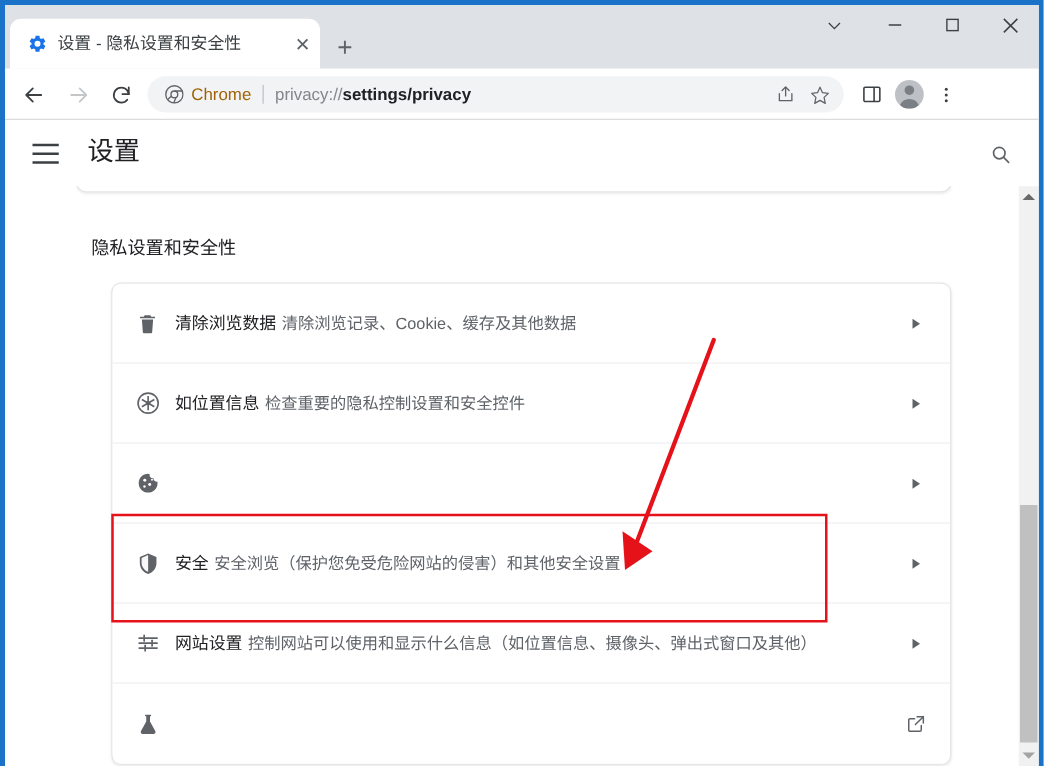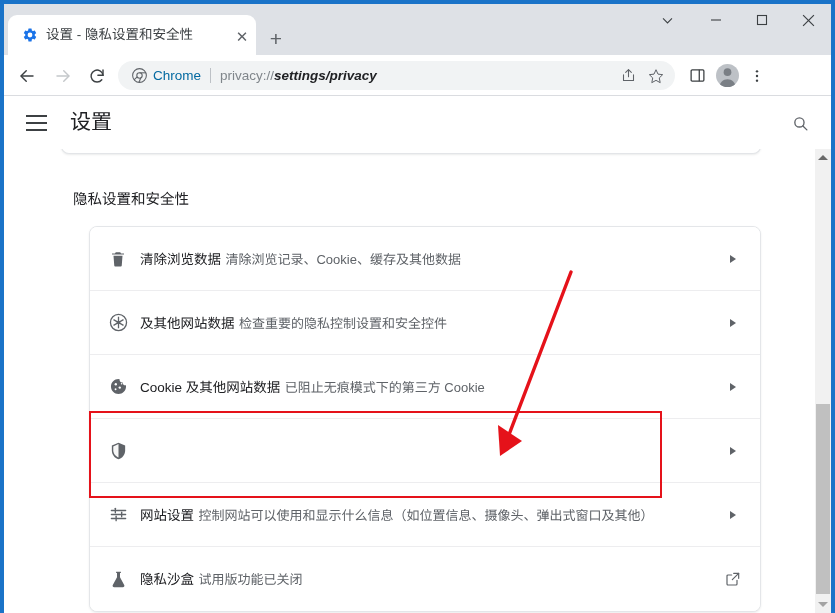--- a/index.html
+++ b/index.html
@@ -127,38 +127,38 @@
   }
   .omni-chrome-icon {
     position: absolute;
     left: 14px; top: 7px;
     width: 15px; height: 15px;
   }
   .omni-label {
     position: absolute;
     left: 35px; top: 5px;
     font-size: 13.5px;
-    color: #0369a1;
+    color: #a16207;
     line-height: 19px;
   }
   .omni-divider {
     position: absolute;
     left: 92px; top: 7px;
     width: 1px; height: 15px;
     background: #bdc1c6;
   }
   .omni-url {
     position: absolute;
     left: 102px; top: 5px;
     font-size: 13.5px;
     line-height: 19px;
     white-space: nowrap;
   }
   .url-scheme { color: #80868b; }
-  .url-path { color: #202124; font-weight: 600; font-style: italic; }
+  .url-path { color: #202124; font-weight: 600; }
   .omni-actions {
     position: absolute;
     right: 8px; top: 3px;
     display: flex; align-items: center; gap: 4px;
   }
   .omni-ico {
     width: 23px; height: 23px;
     display: flex; align-items: center; justify-content: center;
     cursor: pointer;
   }
@@ -527,53 +527,53 @@
           <span class="row-icon">
             <svg width="21" height="21" viewBox="0 0 24 24" fill="none" stroke="#5f6368" stroke-width="1.5">
               <circle cx="12" cy="12" r="9.2"></circle>
               <line x1="12" y1="5.4" x2="12" y2="18.6"></line>
               <line x1="6.3" y1="8.7" x2="17.7" y2="15.3"></line>
               <line x1="6.3" y1="15.3" x2="17.7" y2="8.7"></line>
               <circle cx="12" cy="12" r="2" fill="#5f6368" stroke="none"></circle>
             </svg>
           </span>
           <span class="row-text">
-            <span class="row-title">及其他网站数据</span>
+            <span class="row-title">如位置信息</span>
             <span class="row-sub">检查重要的隐私控制设置和安全控件</span>
           </span>
           <span class="row-action">
             <span class="chevron-right"></span>
           </span>
         </div>
 
         <div class="row">
           <span class="row-icon">
             <svg width="19" height="19" viewBox="0 0 24 24" fill="#5f6368">
               <path d="M12 2.5c-5.3 0-9.5 4.2-9.5 9.5s4.2 9.5 9.5 9.5 9.5-4.2 9.5-9.5c0-.6-.06-1.2-.17-1.7a3 3 0 0 1-3.9-3.5A3 3 0 0 1 13.6 3a9.6 9.6 0 0 0-1.6-.5z"></path>
               <circle cx="8.6" cy="9.2" r="1.5" fill="#ffffff"></circle>
               <circle cx="13.6" cy="13.4" r="1.5" fill="#ffffff"></circle>
               <circle cx="8.3" cy="15.4" r="1.2" fill="#ffffff"></circle>
               <circle cx="15.9" cy="8.6" r="1" fill="#ffffff"></circle>
             </svg>
           </span>
-          <span class="row-text">
-            <span class="row-title">Cookie 及其他网站数据</span>
-            <span class="row-sub">已阻止无痕模式下的第三方 Cookie</span>
-          </span>
           <span class="row-action">
             <span class="chevron-right"></span>
           </span>
         </div>
 
         <div class="row">
           <span class="row-icon">
             <svg width="19" height="19" viewBox="0 0 24 24" fill="#5f6368">
               <path d="M12 2.2 3.6 5.8v6.1c0 5.2 3.6 9.9 8.4 11 4.8-1.1 8.4-5.8 8.4-11V5.8L12 2.2z"></path>
               <path d="M12 3.9v16.8c-3.7-1.1-6.6-4.9-6.6-9V6.9L12 3.9z" fill="#ffffff" opacity="0.95"></path>
             </svg>
+          </span>
+          <span class="row-text">
+            <span class="row-title">安全</span>
+            <span class="row-sub">安全浏览（保护您免受危险网站的侵害）和其他安全设置</span>
           </span>
           <span class="row-action">
             <span class="chevron-right"></span>
           </span>
         </div>
 
         <div class="row">
           <span class="row-icon">
             <svg width="19" height="19" viewBox="0 0 24 24" fill="none" stroke="#5f6368" stroke-width="1.7" stroke-linecap="round">
               <line x1="3" y1="7" x2="21" y2="7"></line>
@@ -592,24 +592,20 @@
             <span class="chevron-right"></span>
           </span>
         </div>
 
         <div class="row">
           <span class="row-icon">
             <svg width="19" height="19" viewBox="0 0 24 24" fill="#5f6368">
               <path d="M9 2.2h6v1.6h-1.1v5.4l5.3 9.6a2 2 0 0 1-1.75 3H6.55a2 2 0 0 1-1.75-3l5.3-9.6V3.8H9V2.2z"></path>
             </svg>
           </span>
-          <span class="row-text">
-            <span class="row-title">隐私沙盒</span>
-            <span class="row-sub">试用版功能已关闭</span>
-          </span>
           <span class="row-action">
             <svg width="16" height="16" viewBox="0 0 24 24" fill="none" stroke="#5f6368" stroke-width="1.8" stroke-linecap="round" stroke-linejoin="round">
               <path d="M13 3.5h7.5V11"></path>
               <path d="M20.5 3.5 11 13"></path>
               <path d="M18 14v5.5a1.5 1.5 0 0 1-1.5 1.5h-12A1.5 1.5 0 0 1 3 19.5v-12A1.5 1.5 0 0 1 4.5 6H10"></path>
             </svg>
           </span>
         </div>
 
       </div>

